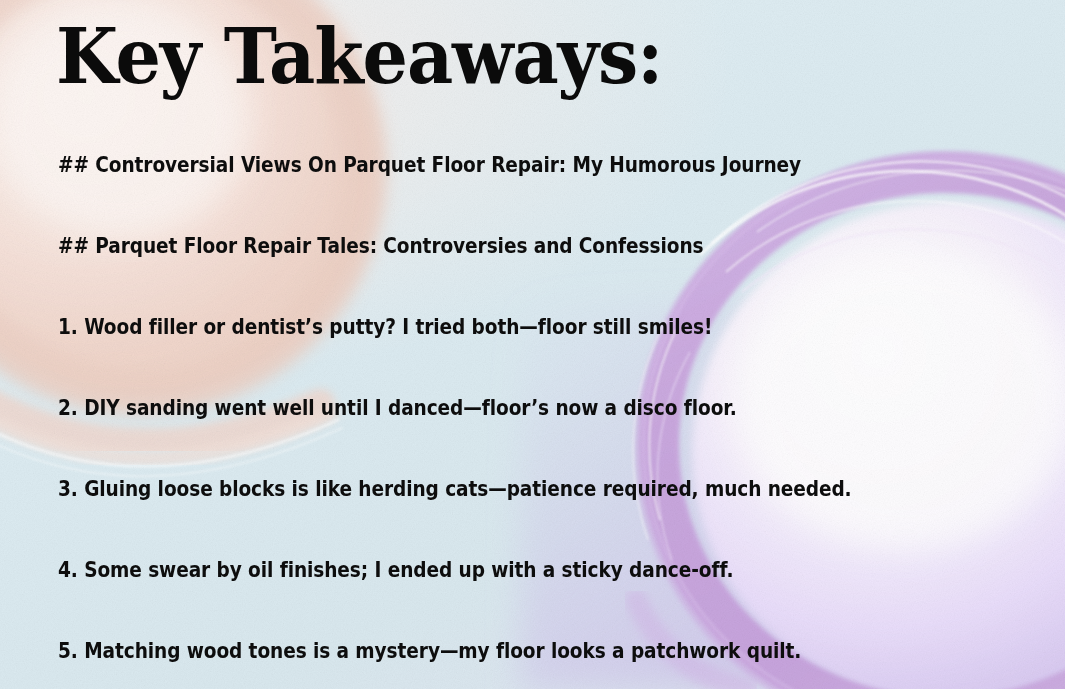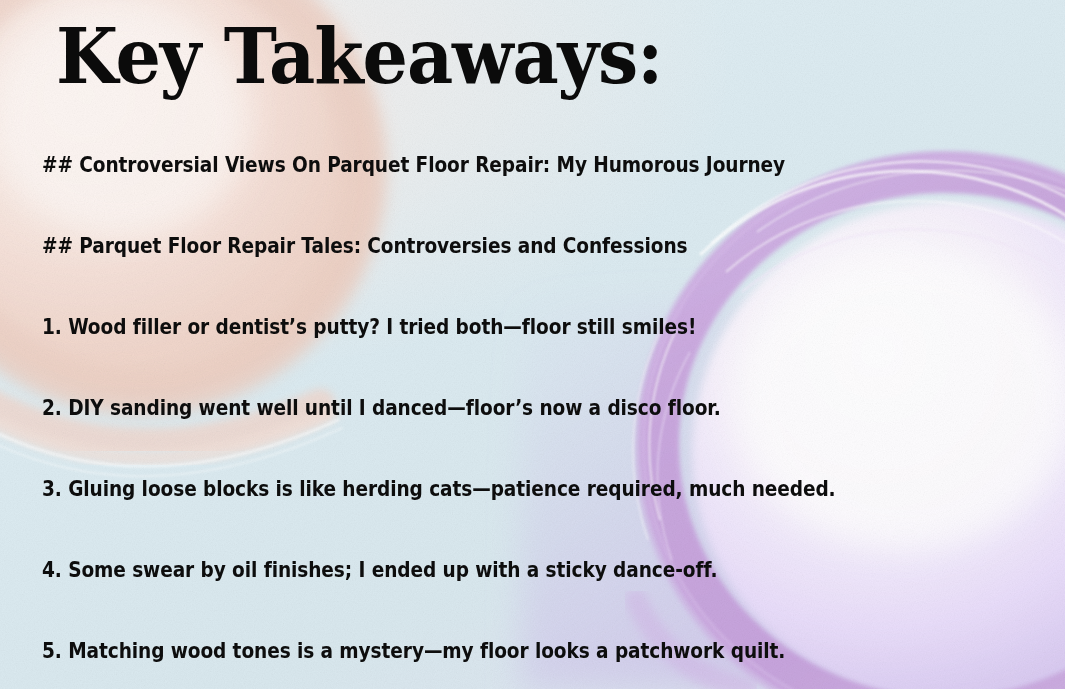--- a/index.html
+++ b/index.html
@@ -64,21 +64,21 @@
     line-height: 1.06;
     letter-spacing: -1.2px;
     color: #0b0b0b;
     white-space: nowrap;
     transform: scaleX(0.94);
     transform-origin: left center;
   }
 
   .lines {
     position: absolute;
-    left: 42px;
+    left: 58px;
     top: 152px;
     width: 960px;
   }
 
   .line {
     margin: 0 0 0 0;
     height: 81px;
     font-family: "DejaVu Sans", "Liberation Sans", sans-serif;
     font-weight: 700;
     font-size: 20.5px;

